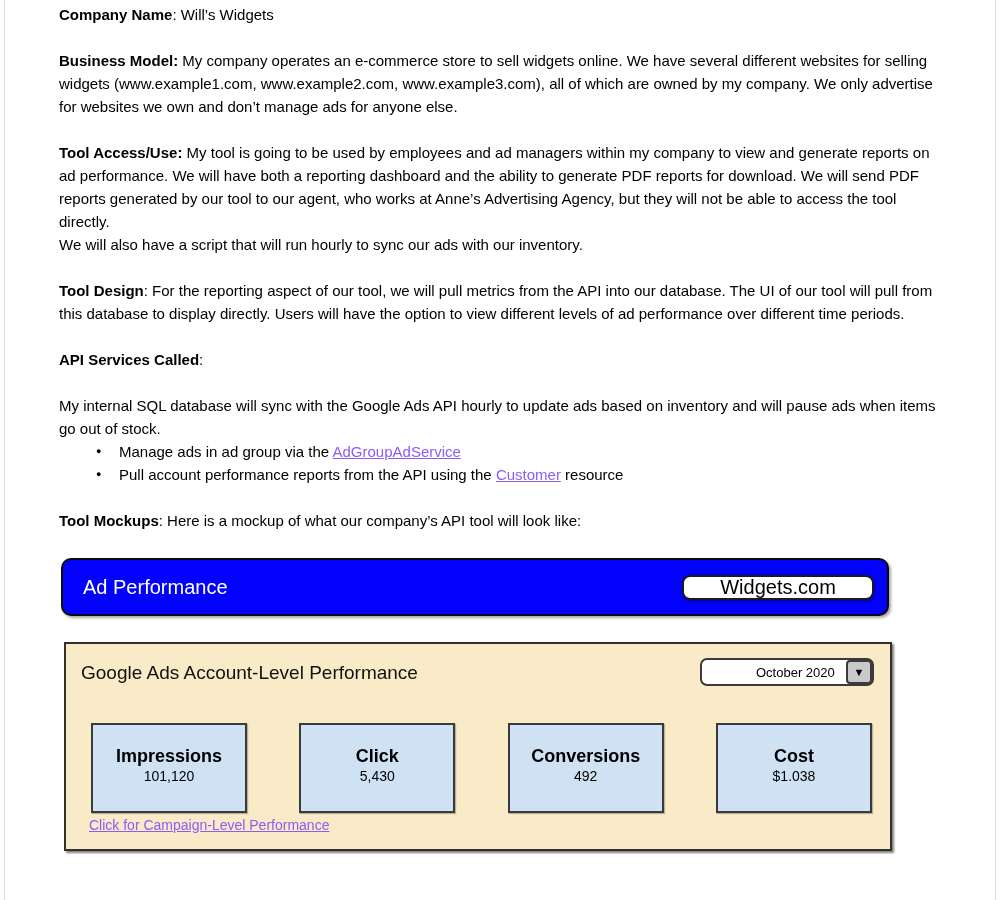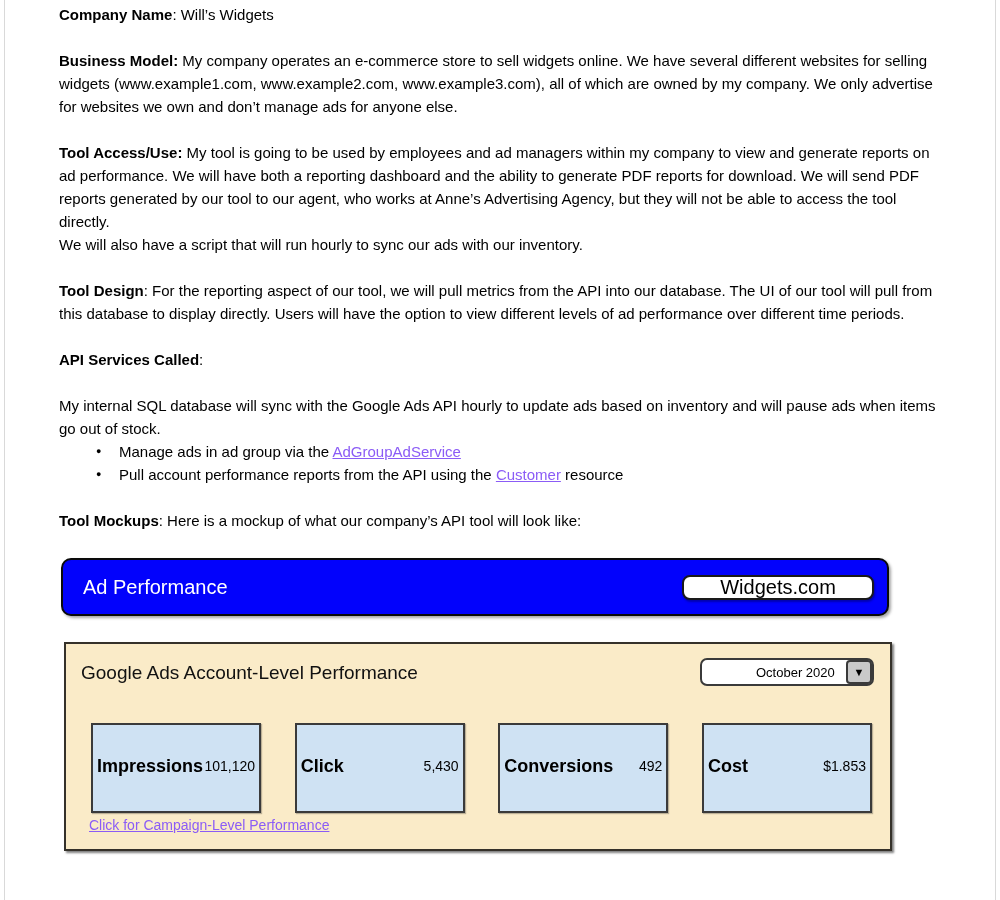--- a/index.html
+++ b/index.html
@@ -48,22 +48,22 @@
   }
   .dd-val { flex:1; font-size:13px; padding-left:10px; color:#000; }
   .dd-btn {
     width:26px; height:24px; margin-right:0px; flex:0 0 26px;
     background:#c9c9c9; border:2px solid #3a3a3a; border-radius:4px;
     display:flex; align-items:center; justify-content:center; cursor:pointer;
   }
   .dd-arrow { font-size:11px; line-height:1; color:#000; }
   .cards { display:flex; justify-content:space-between; margin-top:37px; padding-left:10px; padding-right:2px; }
   .card {
-    width:170px; height:90px; background:#cfe2f3; border:2px solid #3a3a3a;
-    display:flex; flex-direction:row; align-items:center; justify-content:space-between;
+    width:156px; height:90px; background:#cfe2f3; border:2px solid #3a3a3a;
+    display:flex; flex-direction:column; align-items:center; justify-content:center;
     padding:9px 4px 13px; box-shadow:1px 1px 1px rgba(0,0,0,0.25);
   }
   .card-label { font-weight:700; font-size:18px; line-height:20px; }
   .card-value { font-size:14px; line-height:20px; }
   .panel-link { display:inline-block; margin-top:2px; margin-left:8px; font-size:14px; line-height:16px; }
 </style>
 </head>
 <body>
 
 <div class="page">
@@ -121,21 +121,21 @@
         <div class="card">
           <span class="card-label">Click</span>
           <span class="card-value">5,430</span>
         </div>
         <div class="card">
           <span class="card-label">Conversions</span>
           <span class="card-value">492</span>
         </div>
         <div class="card">
           <span class="card-label">Cost</span>
-          <span class="card-value">$1.853</span>
+          <span class="card-value">$1.038</span>
         </div>
       </div>
 
       <a class="panel-link">Click for Campaign-Level Performance</a>
     </div>
 
   </div>
 </div>
 
 </body></html>

